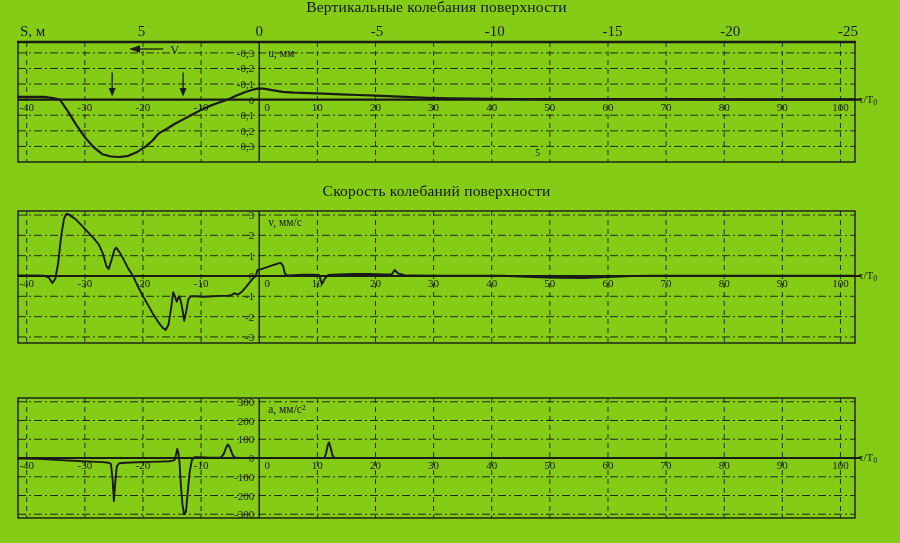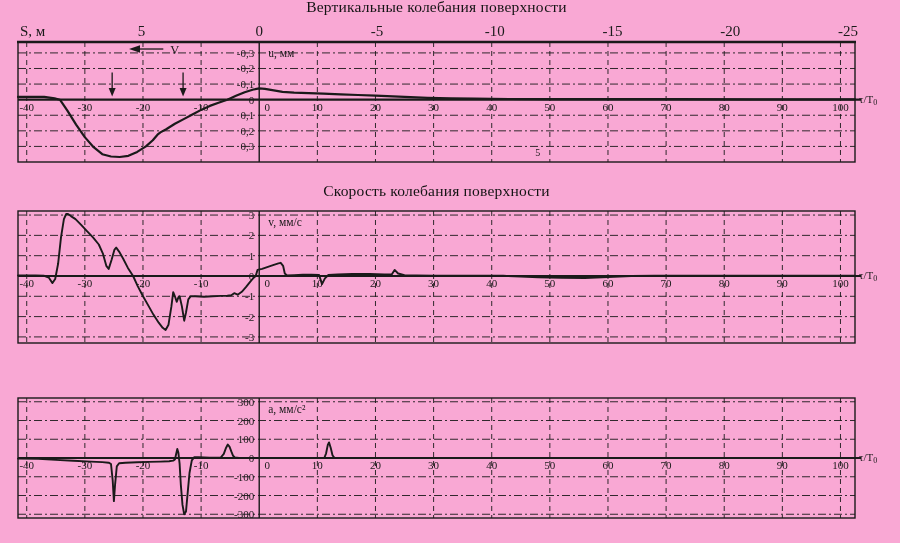--- a/index.html
+++ b/index.html
@@ -1,33 +1,33 @@
 <!DOCTYPE html>
 <html><head>
 <meta charset="utf-8">
 <style>
   html,body{margin:0;padding:0;}
   body{background:#ffffff;}
   .page{
-    position:relative;width:900px;height:543px;background:#f9a8d4;overflow:hidden;
+    position:relative;width:900px;height:543px;background:#84cc16;overflow:hidden;
     font-family:"Liberation Serif","DejaVu Serif",serif;color:#1a1a1a;
   }
   .chart-title{
     position:absolute;left:18px;width:837px;text-align:center;
     font-size:15.5px;font-weight:400;color:#141414;margin:0;letter-spacing:0.2px;
   }
   #plot{position:absolute;left:0;top:0;}
   text{font-family:"Liberation Serif","DejaVu Serif",serif;}
 </style>
 </head>
 <body>
 
 <div class="page">
   <h3 class="chart-title" style="top:-2px">Вертикальные колебания поверхности</h3>
-  <h3 class="chart-title" style="top:182px">Скорость колебания поверхности</h3>
+  <h3 class="chart-title" style="top:182px">Скорость колебаний поверхности</h3>
   <svg id="plot" width="900" height="543" viewBox="0 0 900 543">
       <g>
         <line x1="26.71875" y1="42" x2="26.71875" y2="162" stroke="#1a1a1a" stroke-width="0.9" stroke-dasharray="5 4"></line>
         <line x1="84.84375" y1="42" x2="84.84375" y2="162" stroke="#1a1a1a" stroke-width="0.9" stroke-dasharray="5 4"></line>
         <line x1="142.96875" y1="42" x2="142.96875" y2="162" stroke="#1a1a1a" stroke-width="0.9" stroke-dasharray="5 4"></line>
         <line x1="201.09375" y1="42" x2="201.09375" y2="162" stroke="#1a1a1a" stroke-width="0.9" stroke-dasharray="5 4"></line>
         <line x1="317.34375" y1="42" x2="317.34375" y2="162" stroke="#1a1a1a" stroke-width="0.9" stroke-dasharray="5 4"></line>
         <line x1="375.46875" y1="42" x2="375.46875" y2="162" stroke="#1a1a1a" stroke-width="0.9" stroke-dasharray="5 4"></line>
         <line x1="433.59375" y1="42" x2="433.59375" y2="162" stroke="#1a1a1a" stroke-width="0.9" stroke-dasharray="5 4"></line>
         <line x1="491.71875" y1="42" x2="491.71875" y2="162" stroke="#1a1a1a" stroke-width="0.9" stroke-dasharray="5 4"></line>

